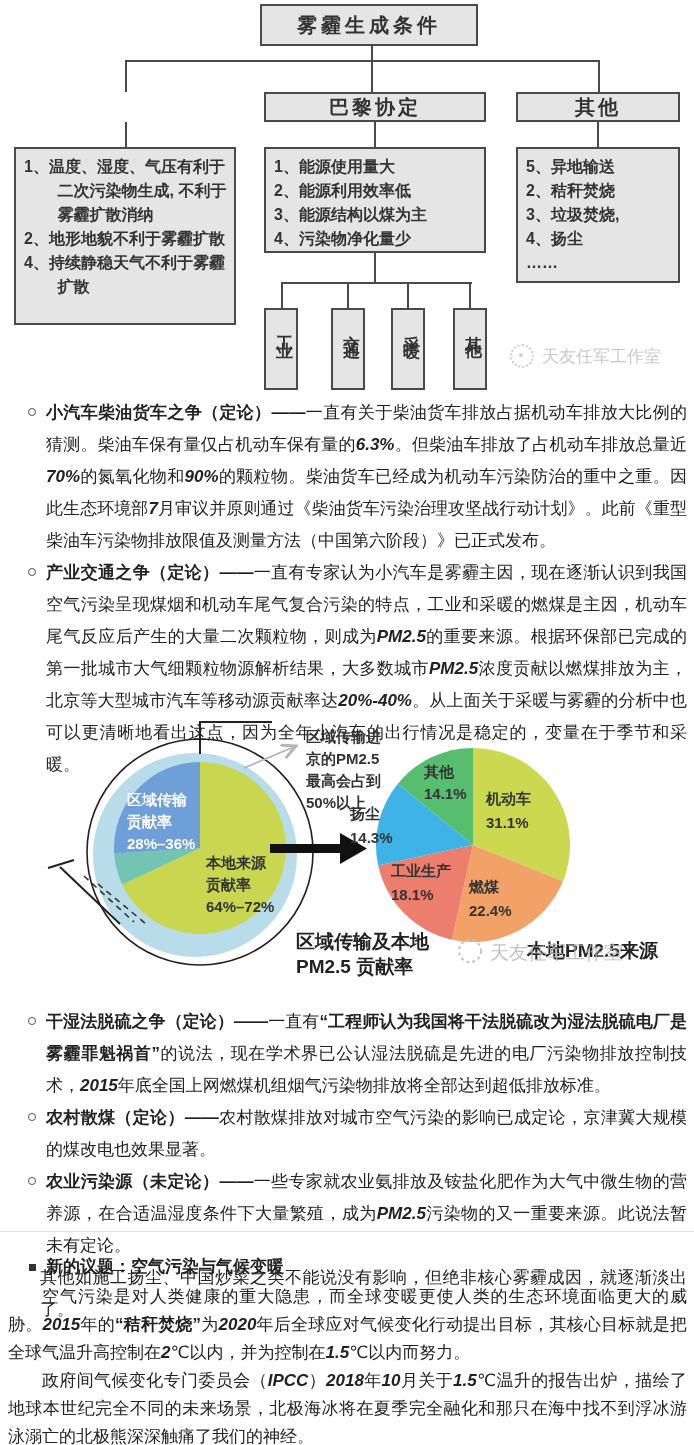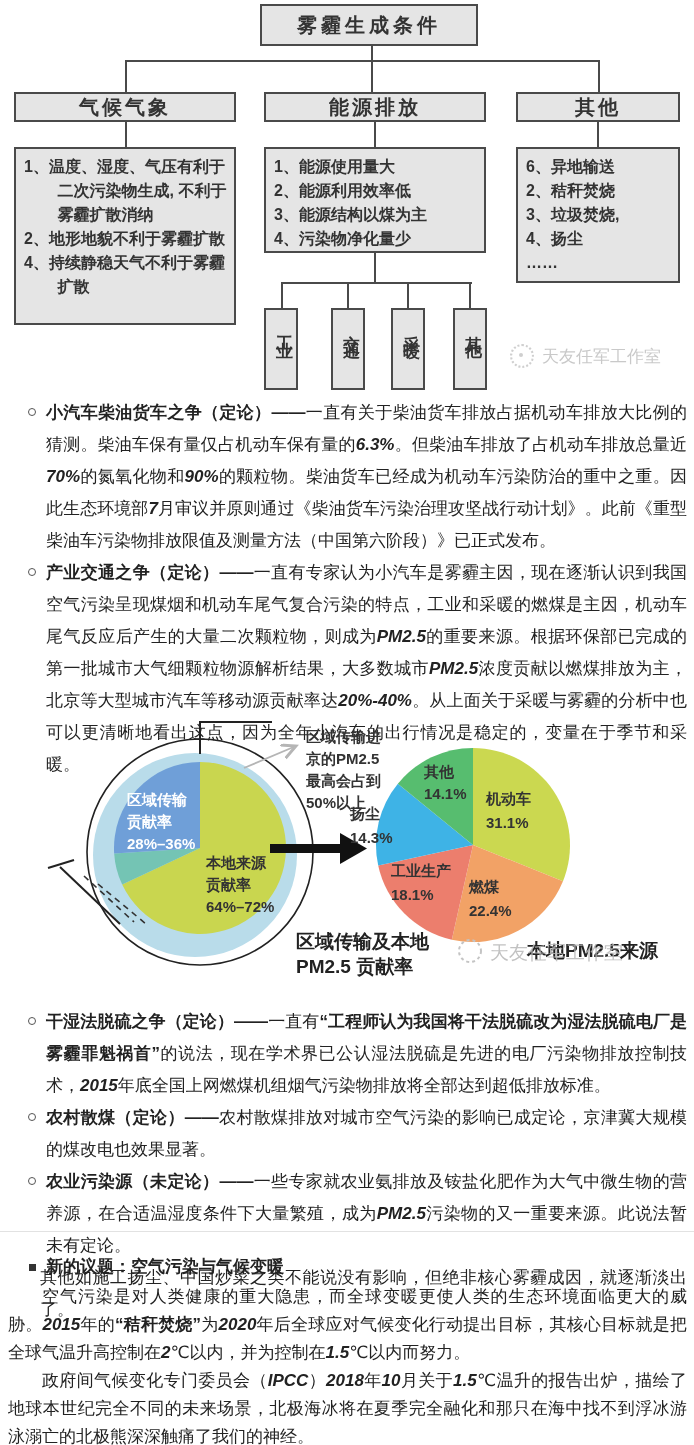--- a/index.html
+++ b/index.html
@@ -50,37 +50,36 @@
     <div class="fbox root" style="left:260px;top:4px;width:218px;height:42px;">雾霾生成条件</div>
 
     <div class="cline" style="left:371px;top:46px;width:2px;height:46px;"></div>
     <div class="cline" style="left:125px;top:60px;width:475px;height:2px;"></div>
     <div class="cline" style="left:125px;top:60px;width:2px;height:32px;"></div>
     <div class="cline" style="left:598px;top:60px;width:2px;height:32px;"></div>
     <div class="cline" style="left:125px;top:122px;width:2px;height:25px;"></div>
     <div class="cline" style="left:374px;top:122px;width:2px;height:25px;"></div>
     <div class="cline" style="left:597px;top:122px;width:2px;height:25px;"></div>
 
-    <div class="fbox hd" style="left:14px;top:92px;width:222px;height:30px;">气候气象</div>
-    <div class="fbox hd" style="left:264px;top:92px;width:222px;height:30px;">能源排放</div>
+    <div class="fbox hd" style="left:264px;top:92px;width:222px;height:30px;">巴黎协定</div>
     <div class="fbox hd" style="left:516px;top:92px;width:164px;height:30px;">其他</div>
 
     <div class="fbox dt" style="left:14px;top:147px;width:222px;height:178px;">
         <div class="dd-item">1、温度、湿度、气压有利于二次污染物生成, 不利于雾霾扩散消纳</div>
         <div class="dd-item">2、地形地貌不利于雾霾扩散</div>
         <div class="dd-item">4、持续静稳天气不利于雾霾扩散</div>
       </div>
     <div class="fbox dt" style="left:264px;top:147px;width:222px;height:106px;">
         <div class="dd-item">1、能源使用量大</div>
         <div class="dd-item">2、能源利用效率低</div>
         <div class="dd-item">3、能源结构以煤为主</div>
         <div class="dd-item">4、污染物净化量少</div>
       </div>
     <div class="fbox dt" style="left:516px;top:147px;width:164px;height:136px;">
-        <div class="dd-item">6、异地输送</div>
+        <div class="dd-item">5、异地输送</div>
         <div class="dd-item">2、秸秆焚烧</div>
         <div class="dd-item">3、垃圾焚烧,</div>
         <div class="dd-item">4、扬尘</div>
         <div class="dd-item">……</div>
       </div>
 
     <div class="cline" style="left:374px;top:253px;width:2px;height:30px;"></div>
     <div class="cline" style="left:281px;top:282px;width:191px;height:2px;"></div>
     <div class="cline" style="left:281px;top:282px;width:2px;height:26px;"></div>
     <div class="cline" style="left:347px;top:282px;width:2px;height:26px;"></div>

